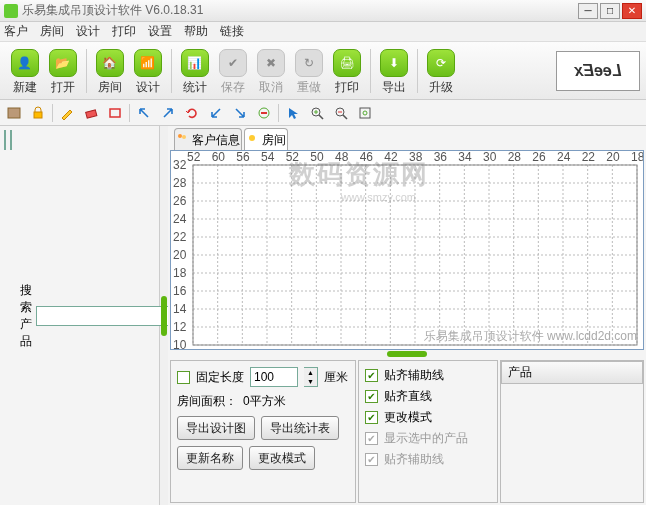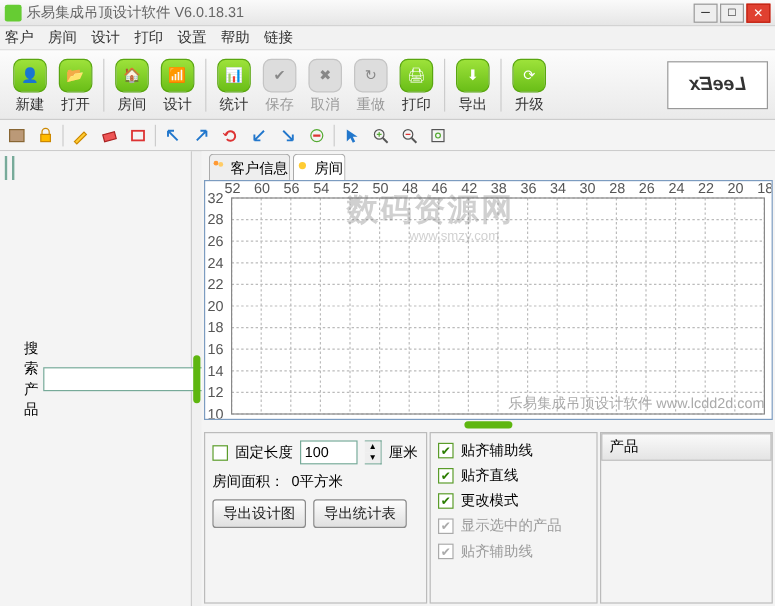--- a/index.html
+++ b/index.html
@@ -354,20 +354,24 @@
           <span>厘米</span>
         </div>
         <div class="row">
           <span>房间面积：</span>
           <span>0平方米</span>
         </div>
         <div class="row">
           <button class="win">导出设计图</button>
           <button class="win">导出统计表</button>
         </div>
+        <div class="row">
+          <button class="win">更新名称</button>
+          <button class="win">更改模式</button>
+        </div>
       </div>
 
       <div class="bpanel mid">
         <div class="row">
             <span class="chk">✔</span>
             <span>贴齐辅助线</span>
           </div>
         <div class="row">
             <span class="chk">✔</span>
             <span>贴齐直线</span>

